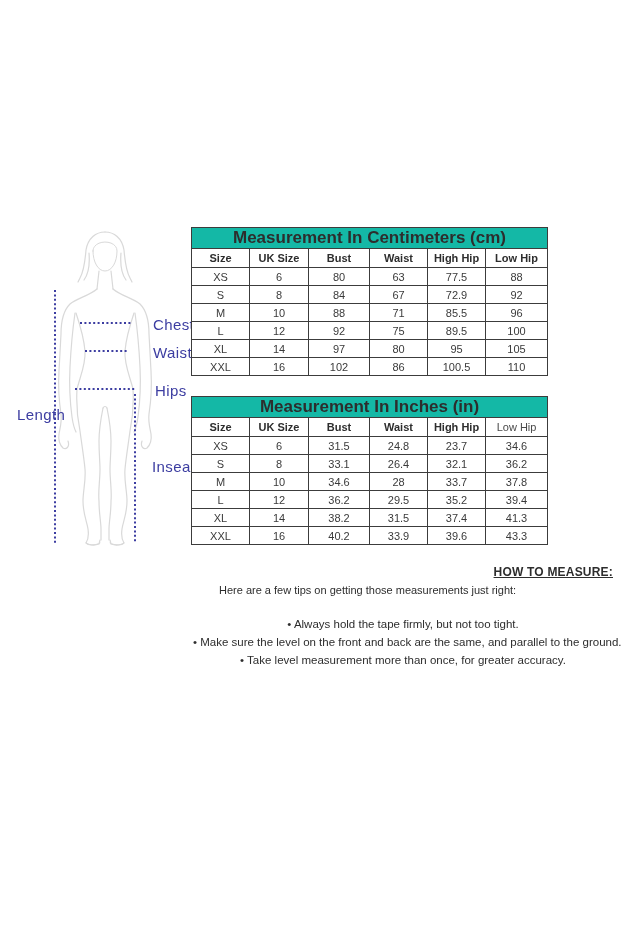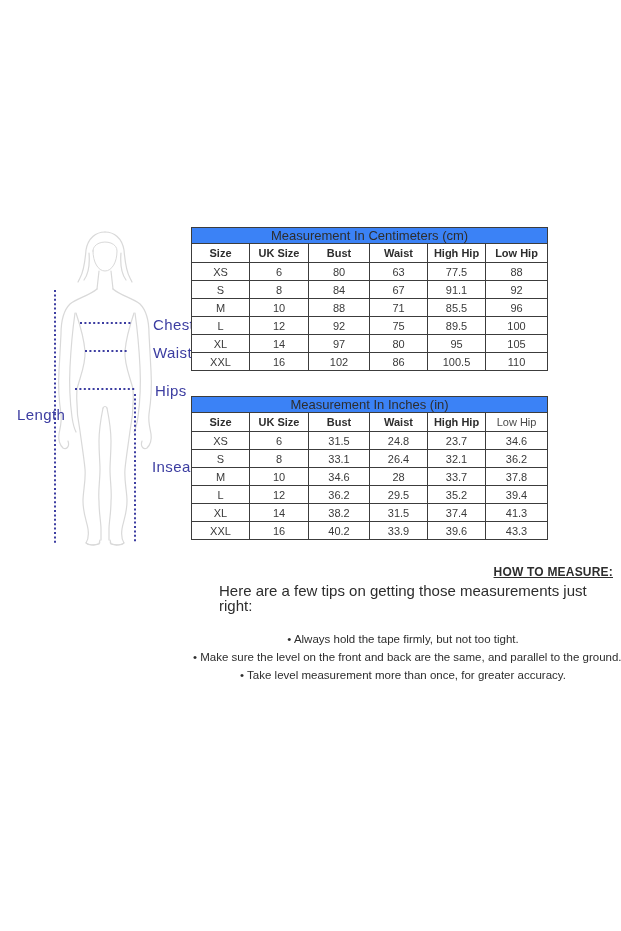--- a/index.html
+++ b/index.html
@@ -17,32 +17,32 @@
   
   .size-table{
     position:absolute;left:191px;width:356px;border-collapse:collapse;
     table-layout:fixed;font-size:11px;color:#3a3a3a;
   }
   .size-table th,.size-table td{
     border:1px solid #3c3c3c;text-align:center;vertical-align:middle;
     padding:0;overflow:hidden;white-space:nowrap;
   }
   .size-table .title-row th{
-    background:#3b82f6;height:14px;font-size:13px;font-weight:normal;color:#2d2d2d;
+    background:#14b8a6;height:14px;font-size:17px;font-weight:bold;color:#2d2d2d;
   }
   .size-table .header-row th{height:18px;background:#ffffff;font-weight:bold;color:#2d2d2d;text-align:center;}
   .size-table .header-row th.light{font-weight:normal;color:#4a4a4a;}
   .size-table td{height:17px;background:#ffffff;}
   
   .howto{position:absolute;left:193px;top:565px;width:420px;color:#2d2d2d;}
   .howto-heading{
     font-size:12px;font-weight:bold;text-decoration:underline;
     letter-spacing:0.2px;margin-bottom:4px;text-align:right;
   }
-  .howto-intro{font-size:15px;line-height:15px;padding-left:26px;}
+  .howto-intro{font-size:11px;line-height:15px;padding-left:26px;}
   .howto-tips{margin-top:17px;}
   .tip-line{font-size:11.5px;line-height:18px;white-space:nowrap;text-align:center;}
 </style>
 </head>
 <body>
 
 <div class="canvas">
 
   <div class="figure-wrap">
     <svg width="200" height="335" viewBox="0 0 200 335">
@@ -120,21 +120,21 @@
           <td>80</td>
           <td>63</td>
           <td>77.5</td>
           <td>88</td>
         </tr>
         <tr>
           <td>S</td>
           <td>8</td>
           <td>84</td>
           <td>67</td>
-          <td>91.1</td>
+          <td>72.9</td>
           <td>92</td>
         </tr>
         <tr>
           <td>M</td>
           <td>10</td>
           <td>88</td>
           <td>71</td>
           <td>85.5</td>
           <td>96</td>
         </tr>

